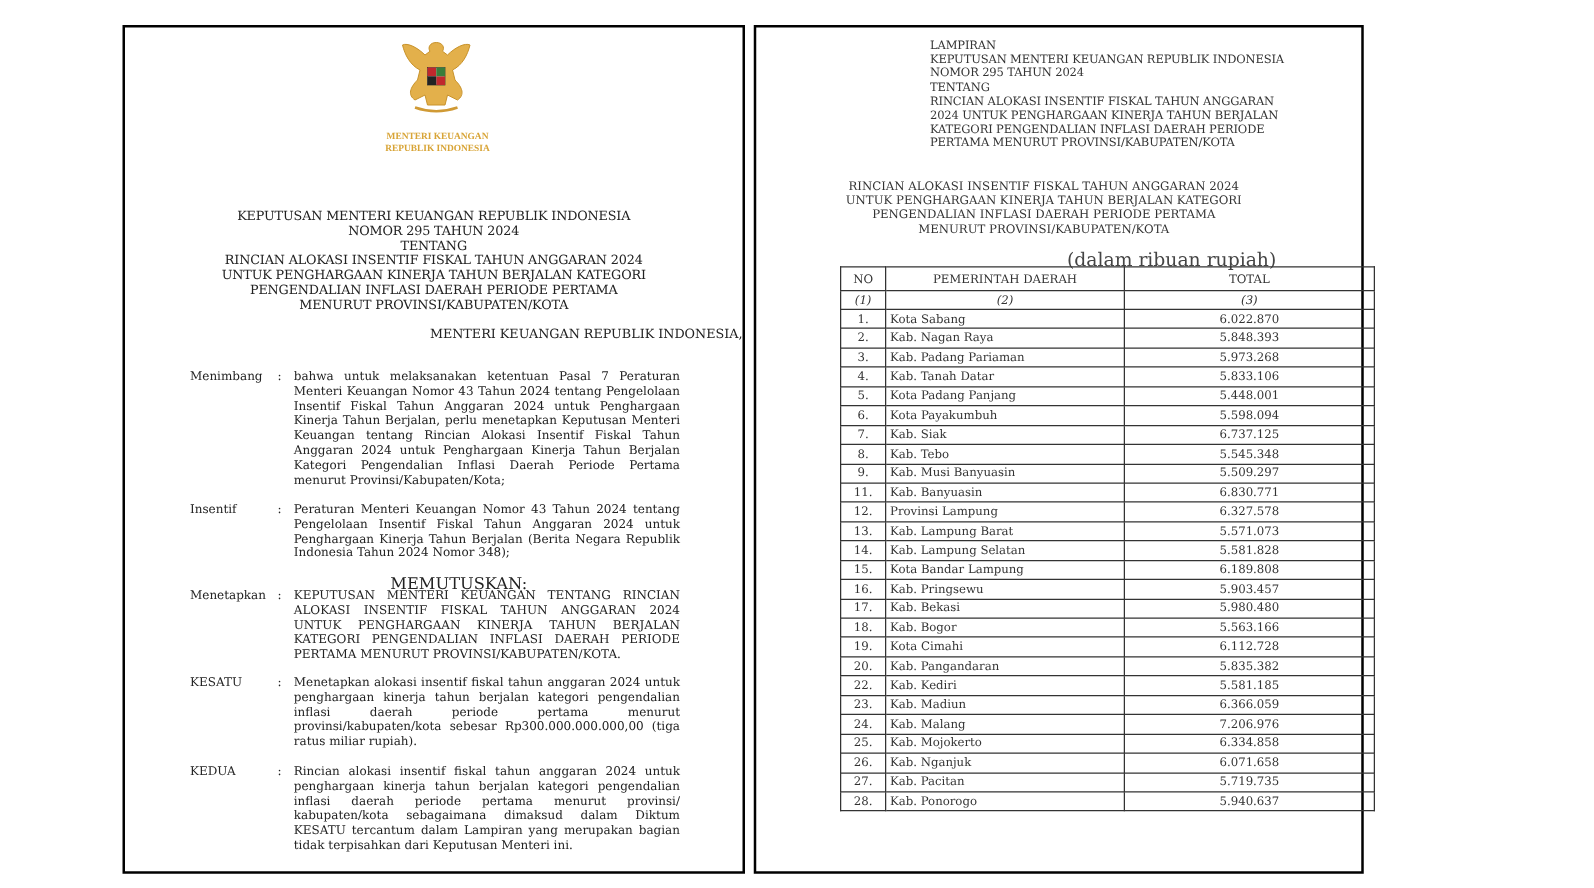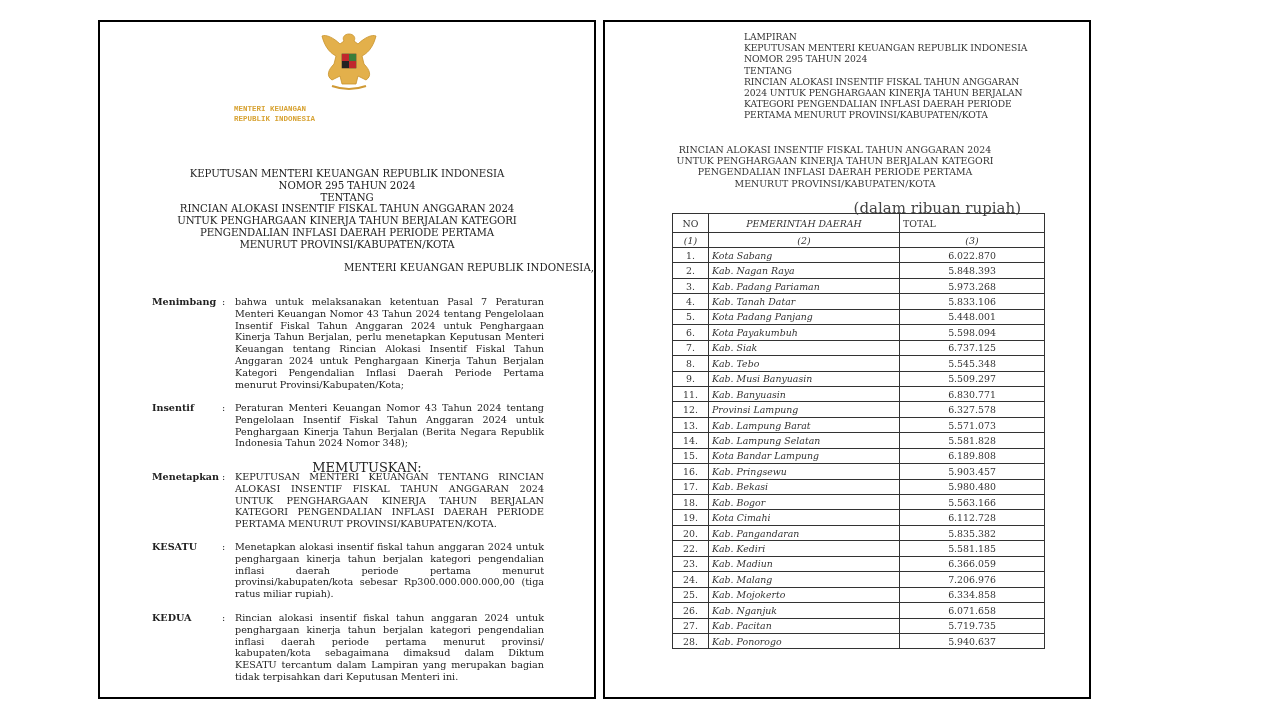--- a/index.html
+++ b/index.html
@@ -4,39 +4,39 @@
 <style>
   html, body { margin:0; padding:0; background:#ffffff; }
   body { width:1275px; height:710px; position:relative; overflow:hidden;
          font-family:"DejaVu Serif","Liberation Serif",serif; color:#222; }
   .page { position:absolute; top:20px; border:2px solid #000; background:#fff; box-sizing:border-box;margin-left:38px; }
   #page-left { left:60px; width:498px; height:679px; }
   #page-right { left:565px; width:488px; height:679px; }
 
   
   .emblem { position:absolute; left:214px; top:8px; width:70px; height:64px; }
-  .emblem-caption { position:absolute; left:134px; width:200px; 
-        font-family:Liberation Mono, monospace; font-weight:bold; color:#d8a436; font-size:7.5px; line-height:10px; }
+  .emblem-caption { position:absolute; left:150px; width:200px; text-align:center;
+        font-family:Liberation Serif, serif; font-weight:bold; color:#d8a436; font-size:7.5px; line-height:10px; }
   .title-block { position:absolute; left:0; width:494px; top:146px; text-align:center; font-size:10.2px; line-height:11.8px; letter-spacing:-0.1px; }
   .minister-line { position:absolute; left:0; width:494px; top:240px; text-align:right; font-size:10.2px; }
   .clause { position:absolute; left:52px; width:392px; font-size:9.6px; line-height:11.8px; }
-  .clause .lbl { position:absolute; left:0; top:0; width:70px;font-weight:bold; }
+  .clause .lbl { position:absolute; left:0; top:0; width:70px; }
   .clause .colon { position:absolute; left:70px; top:0; width:10px; }
   .clause .txt { margin-left:83px; text-align:justify; }
   .memutuskan { position:absolute; left:0; width:534px; top:438px; text-align:center; font-size:13px; }
 
   
   .lampiran { position:absolute; left:139px; top:9px; width:300px; font-size:9.2px; line-height:11.2px; letter-spacing:-0.1px; color:#333; }
   .rincian { position:absolute; left:60px; width:340px; top:122px; text-align:center; font-size:9.4px; line-height:11.2px; color:#333; }
   .unit-note { position:absolute; right:68px; top:177px; font-size:15px; color:#444; }
-  table.alloc { position:absolute; left:67px; top:191px; width:373px; border-collapse:collapse; font-size:9.4px; color:#333; }
+  table.alloc { position:absolute; left:67px; top:191px; width:428px; border-collapse:collapse; font-size:9.4px; color:#333; }
   table.alloc td, table.alloc th { border:1px solid #333; padding:0 3px; height:14.45px; line-height:13px; font-weight:normal; }
   table.alloc th { height:18px; }
   table.alloc .c-no { width:29px; text-align:center; }
-  table.alloc .c-name { width:184px; text-align:left;font-style:italic; }
+  table.alloc .c-name { width:184px; text-align:left; }
   table.alloc .c-total { text-align:center; }
   table.alloc tr.idx td { font-style:italic; text-align:center; height:14px; }
 </style>
 </head>
 <body>
 
 <div class="page" id="page-left">
   <svg class="emblem" viewBox="0 0 70 64">
     <path d="M35 4 C30 4 28 8 30 11 L26 14 C20 8 12 4 8 6 C10 14 14 22 22 26 L20 34 C14 40 12 46 18 50 L26 46 L28 54 L42 54 L44 46 L52 50 C58 46 56 40 50 34 L48 26 C56 22 60 14 62 6 C58 4 50 8 44 14 L40 11 C42 8 40 4 35 4 Z" fill="#e3b04b" stroke="#c8922a" stroke-width="0.8"></path>
     <rect x="28" y="24" width="14" height="14" fill="#fff" stroke="#333" stroke-width="0.6"></rect>
@@ -113,21 +113,21 @@
     <div>MENURUT PROVINSI/KABUPATEN/KOTA</div>
   </div>
 
   <div class="unit-note">(dalam ribuan rupiah)</div>
 
   <table class="alloc">
     <thead>
       <tr>
         <th class="c-no">NO</th>
         <th class="c-name" style="text-align:center">PEMERINTAH DAERAH</th>
-        <th class="c-total" style="text-align:left">TOTAL</th>
+        <th class="c-total" style="text-align:center">TOTAL</th>
       </tr>
       <tr class="idx">
         <td>(1)</td>
         <td>(2)</td>
         <td>(3)</td>
       </tr>
     </thead>
     <tbody id="alloc-body">
         <tr>
           <td class="c-no">1.</td>

